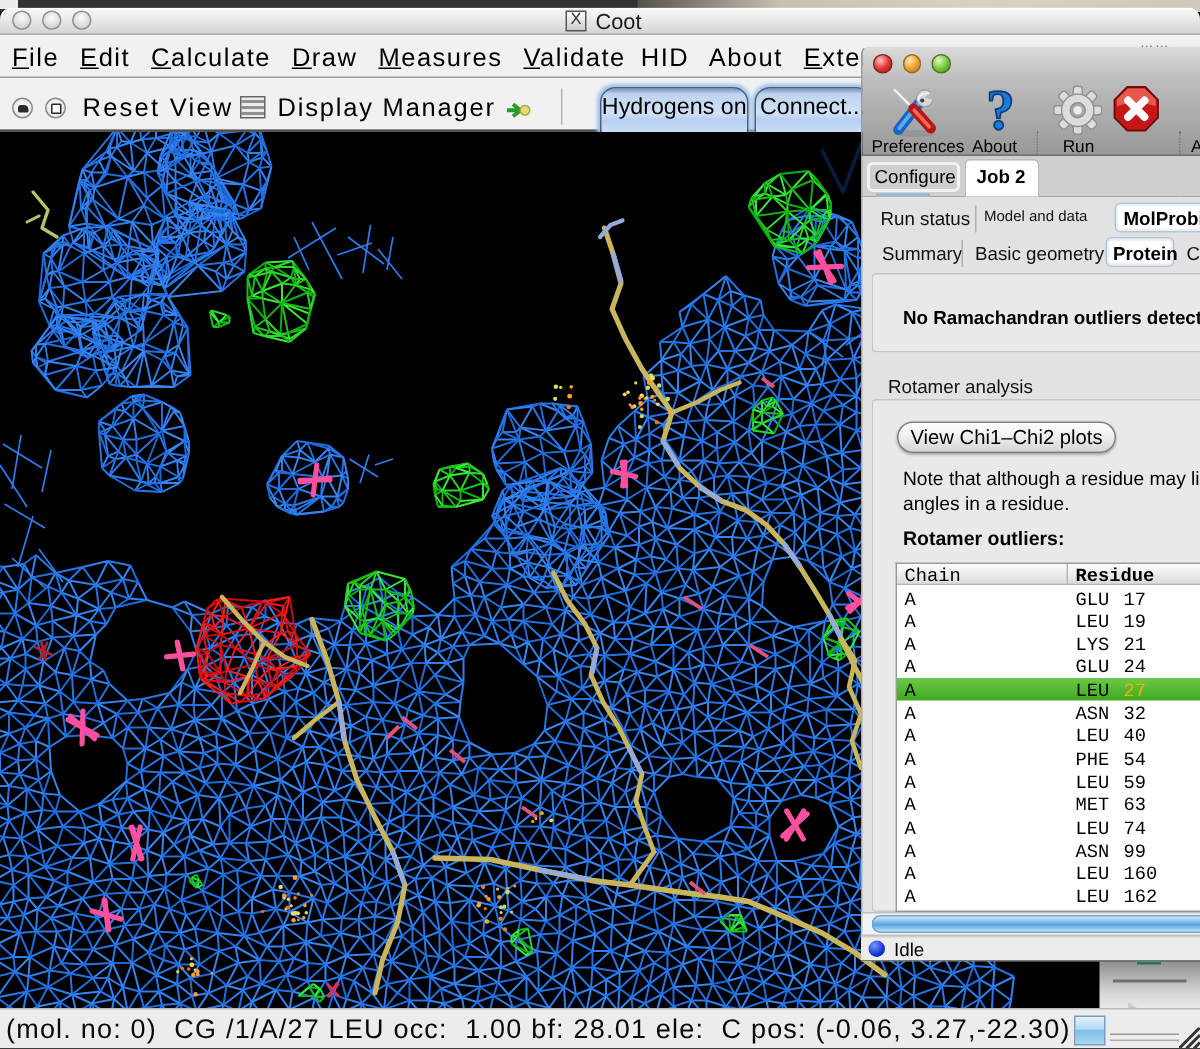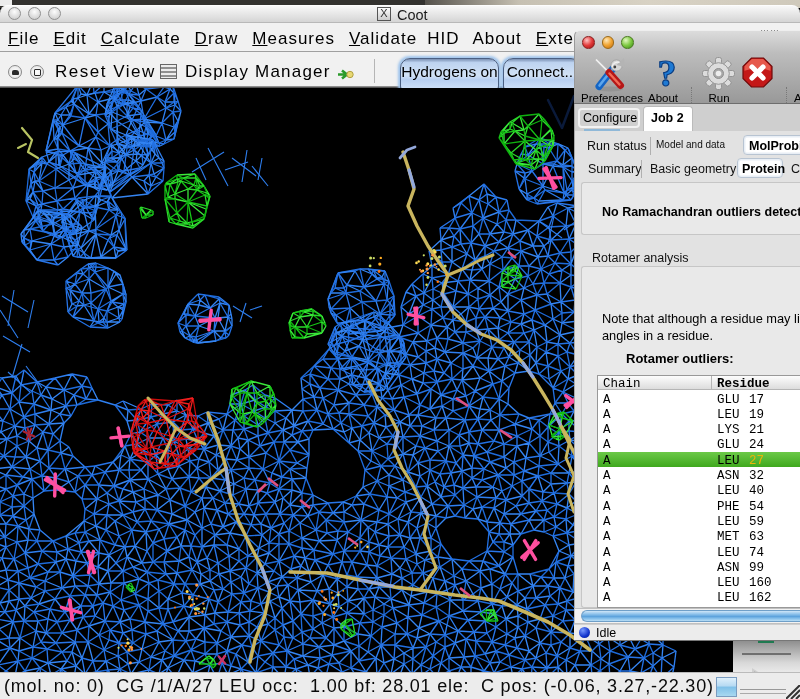--- a/index.html
+++ b/index.html
@@ -444,23 +444,24 @@
  <div class="whitebox" style="left:163px;top:128px;width:46px;height:20px;"></div>
  <div class="seg" style="left:168px;top:132px;font-size:12.5px;font-weight:bold;color:#000;">Protein</div>
  <div class="seg" style="left:217px;top:132px;font-size:12.5px;color:#111;">Ch</div>
 
  <div class="seg" style="left:7px;top:152px;width:219px;height:53px;background:#e9e9e9;border:1px solid #c6c6c6;border-right:none;border-radius:3px 0 0 3px;"></div>
  <div class="seg" style="left:28px;top:175px;font-size:12.5px;font-weight:bold;color:#000;white-space:nowrap;">No Ramachandran outliers detected.</div>
 
  <div class="seg" style="left:18px;top:221px;font-size:12.5px;color:#111;">Rotamer analysis</div>
 
  <div class="seg" style="left:7px;top:236px;width:219px;height:342px;background:#e9e9e9;border:1px solid #c6c6c6;border-right:none;border-radius:3px 0 0 3px;"></div>
+ <div class="pill" style="left:24px;top:251px;width:146px;line-height:20px;">View Chi1–Chi2 plots</div>
  <div class="seg" style="left:28px;top:281px;font-size:12.8px;color:#000;white-space:nowrap;">Note that although a residue may lie in</div>
  <div class="seg" style="left:28px;top:298px;font-size:12.8px;color:#000;">angles in a residue.</div>
- <div class="seg" style="left:28px;top:321px;font-size:13px;font-weight:bold;color:#000;margin-left:24px;">Rotamer outliers:</div>
+ <div class="seg" style="left:28px;top:321px;font-size:13px;font-weight:bold;color:#000;">Rotamer outliers:</div>
 
  <div class="seg" style="left:23px;top:345px;width:203px;height:233px;background:#fff;border:1px solid #999;border-right:none;"></div>
  <div class="seg" style="left:24px;top:346px;width:202px;height:13.5px;background:linear-gradient(#fdfdfd,#dcdcdc);border-bottom:1px solid #b5b5b5;"></div>
  <div class="seg" style="left:137px;top:346px;width:1px;height:13.5px;background:#b5b5b5;"></div>
  <div class="seg mono" style="left:29px;top:346.5px;font-size:12.5px;font-weight:normal;color:#000;">Chain</div>
  <div class="seg mono" style="left:143px;top:346.5px;font-size:12.5px;font-weight:bold;color:#000;">Residue</div>
  <div class="seg mono" style="left:29px;top:362.5px;font-size:12.5px;color:#000;">A</div>
     <div class="seg mono" style="left:143px;top:362.5px;font-size:12.5px;color:#000;">GLU</div>
     <div class="seg mono" style="left:175px;top:362.5px;font-size:12.5px;color:#000;">17</div>
     <div class="seg mono" style="left:29px;top:377.8px;font-size:12.5px;color:#000;">A</div>

